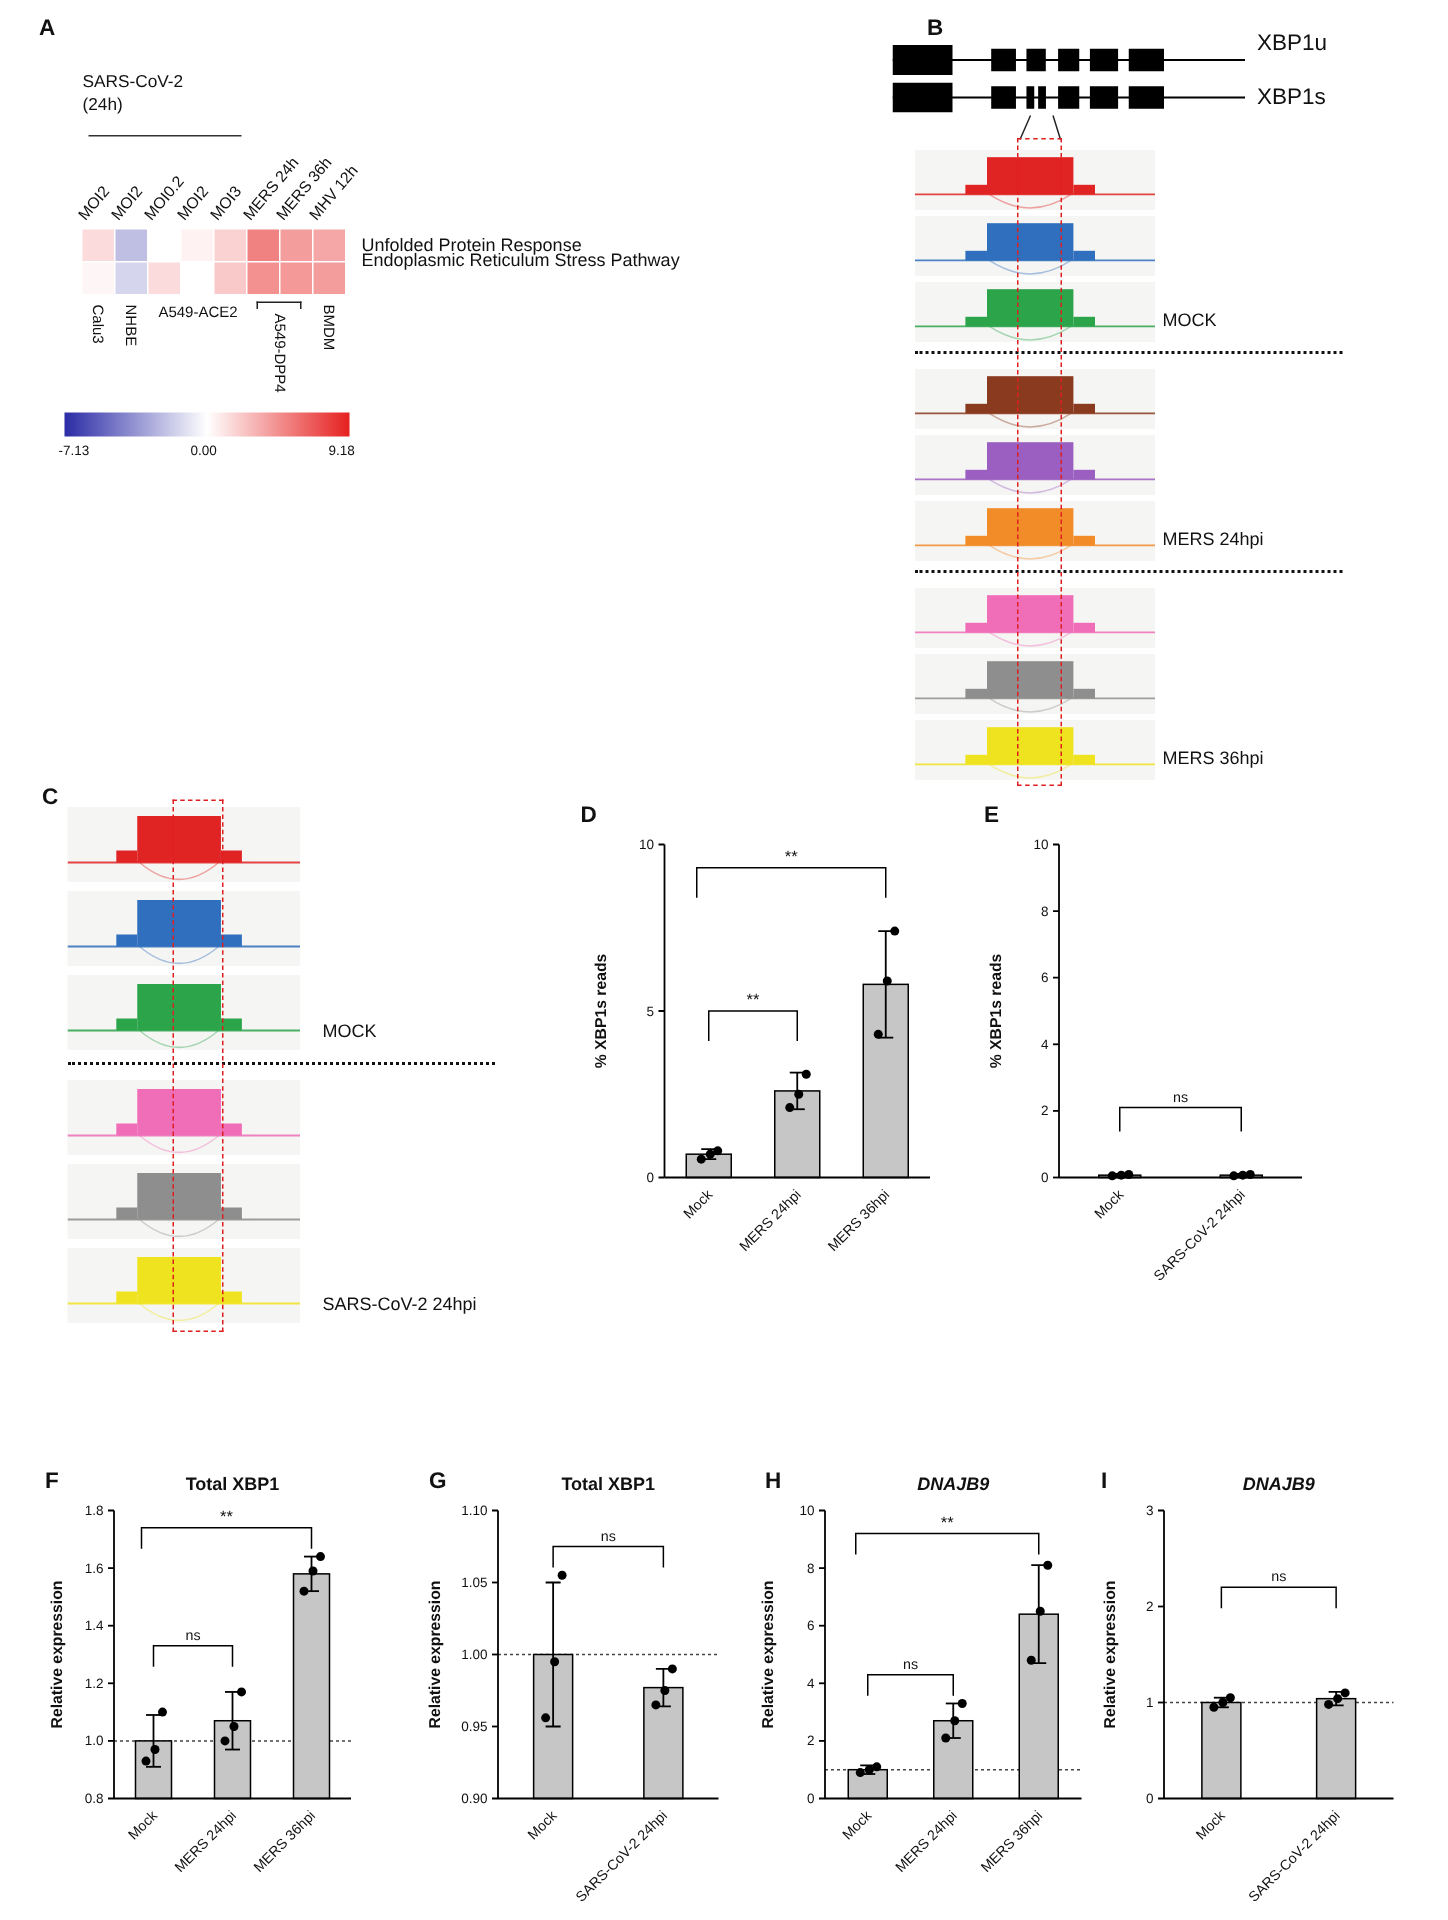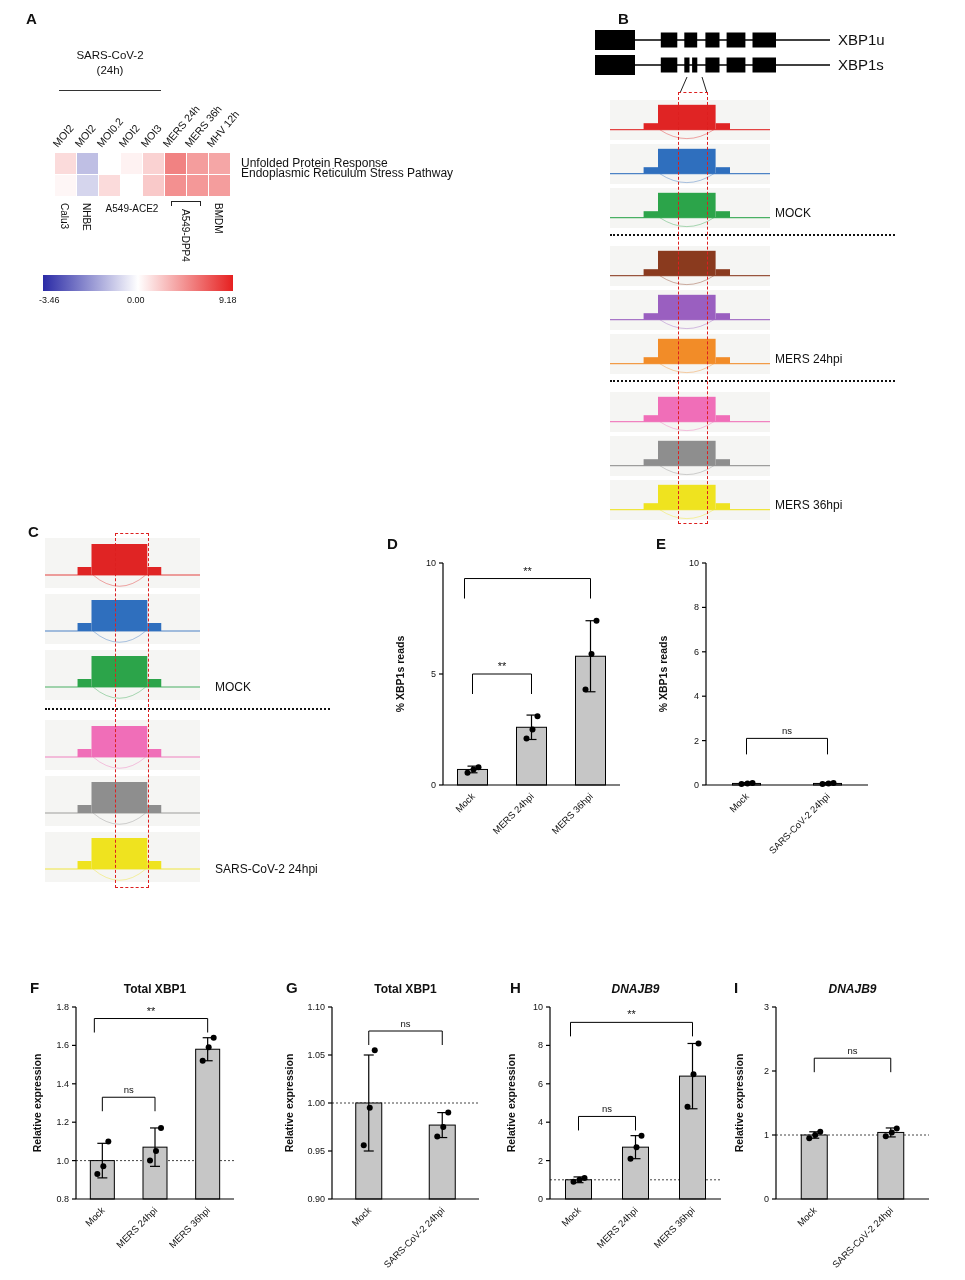--- a/index.html
+++ b/index.html
@@ -5,21 +5,21 @@
   *{box-sizing:border-box;margin:0;padding:0}
   html,body{width:965px;height:1280px}
   body{position:relative;background:#fff;font-family:"Liberation Sans","DejaVu Sans",sans-serif;color:#111;overflow:hidden}
   .figure{position:absolute;inset:0}
   .panel{position:absolute}
   .abs-fill{position:absolute;inset:0}
   .plabel{position:absolute;font-weight:700;font-size:15px}
   .chart{position:absolute}
   svg text{font-family:"Liberation Sans","DejaVu Sans",sans-serif;fill:#111}
   
-  .hm-title{position:absolute;text-align:center;font-size:11.5px;line-height:15px}
+  .hm-title{position:absolute;font-size:11.5px;line-height:15px}
   .hm-titleline{position:absolute;border-top:1px solid #333;height:0}
   .hm-collab{position:absolute;font-size:10.5px;white-space:nowrap;transform:rotate(-50deg);transform-origin:0% 100%;height:13px;line-height:13px}
   .hm-cell{position:absolute;width:21px;height:21px}
   .hm-rowlab{position:absolute;font-size:12px;white-space:nowrap}
   .hm-vlab{position:absolute;writing-mode:vertical-rl;font-size:10px;white-space:nowrap}
   .hm-hlab{position:absolute;font-size:10px;text-align:center;white-space:nowrap}
   .hm-bracket{position:absolute;height:5px;border:1px solid #222;border-bottom:none}
   .hm-cbar{position:absolute;height:16px}
   .hm-cblab{position:absolute;font-size:9px}
   
@@ -67,39 +67,39 @@
         <div class="hm-cell" style="left:189px;top:167px;background:rgb(244,157,157)"></div>
         <div class="hm-rowlab" style="left:221px;top:148px">Unfolded Protein Response</div>
         <div class="hm-rowlab" style="left:221px;top:158px">Endoplasmic Reticulum Stress Pathway</div>
         <div class="hm-vlab" style="left:39px;top:195px">Calu3</div>
         <div class="hm-vlab" style="left:61px;top:195px">NHBE</div>
         <div class="hm-hlab" style="left:77px;top:195px;width:70px">A549-ACE2</div>
         <div class="hm-bracket" style="left:151px;top:193px;width:30px"></div>
         <div class="hm-vlab" style="left:160px;top:201px">A549-DPP4</div>
         <div class="hm-vlab" style="left:193px;top:195px">BMDM</div>
         <div class="hm-cbar" style="left:23px;top:267px;width:190px;background:linear-gradient(90deg,#2b2ba6,#ffffff 50%,#e62020)"></div>
-        <div class="hm-cblab" style="left:19px;top:287px">-3.46</div>
+        <div class="hm-cblab" style="left:19px;top:287px">-7.13</div>
         <div class="hm-cblab" style="left:107px;top:287px">0.00</div>
         <div class="hm-cblab" style="left:199px;top:287px">9.18</div>
       </div>
   </div>
 
   <div class="panel" style="left:590px;top:8px;width:370px;height:515px">
     <div class="plabel" style="left:28px;top:2px">B</div>
     <div id="modelsB" class="abs-fill">
         <div class="gmodel" style="left:5px;top:22px;width:235px;height:20px"><svg width="235" height="20">
             <line x1="0" y1="10" x2="235" y2="10" stroke="#000" stroke-width="1.4"></line>
             <rect x="0.0" y="0.0" width="40.0" height="20.0" fill="#000"></rect>
             <rect x="65.8" y="2.5" width="16.5" height="15.0" fill="#000"></rect>
             <rect x="89.3" y="2.5" width="12.9" height="15.0" fill="#000"></rect>
             <rect x="110.4" y="2.5" width="14.1" height="15.0" fill="#000"></rect>
             <rect x="131.6" y="2.5" width="18.8" height="15.0" fill="#000"></rect>
             <rect x="157.5" y="2.5" width="23.5" height="15.0" fill="#000"></rect>
           </svg></div>
-        <div class="gmodel-label" style="left:248px;top:23px">XBP1u</div>
+        <div class="gmodel-label" style="left:248px;top:12px">XBP1u</div>
         <div class="gmodel" style="left:5px;top:47px;width:235px;height:20px"><svg width="235" height="20">
             <line x1="0" y1="10" x2="235" y2="10" stroke="#000" stroke-width="1.4"></line>
             <rect x="0.0" y="0.0" width="40.0" height="20.0" fill="#000"></rect>
             <rect x="65.8" y="2.5" width="16.5" height="15.0" fill="#000"></rect>
             <rect x="89.3" y="2.5" width="5.2" height="15.0" fill="#000"></rect>
             <rect x="97.1" y="2.5" width="5.2" height="15.0" fill="#000"></rect>
             <rect x="110.4" y="2.5" width="14.1" height="15.0" fill="#000"></rect>
             <rect x="131.6" y="2.5" width="18.8" height="15.0" fill="#000"></rect>
             <rect x="157.5" y="2.5" width="23.5" height="15.0" fill="#000"></rect>
           </svg></div>

